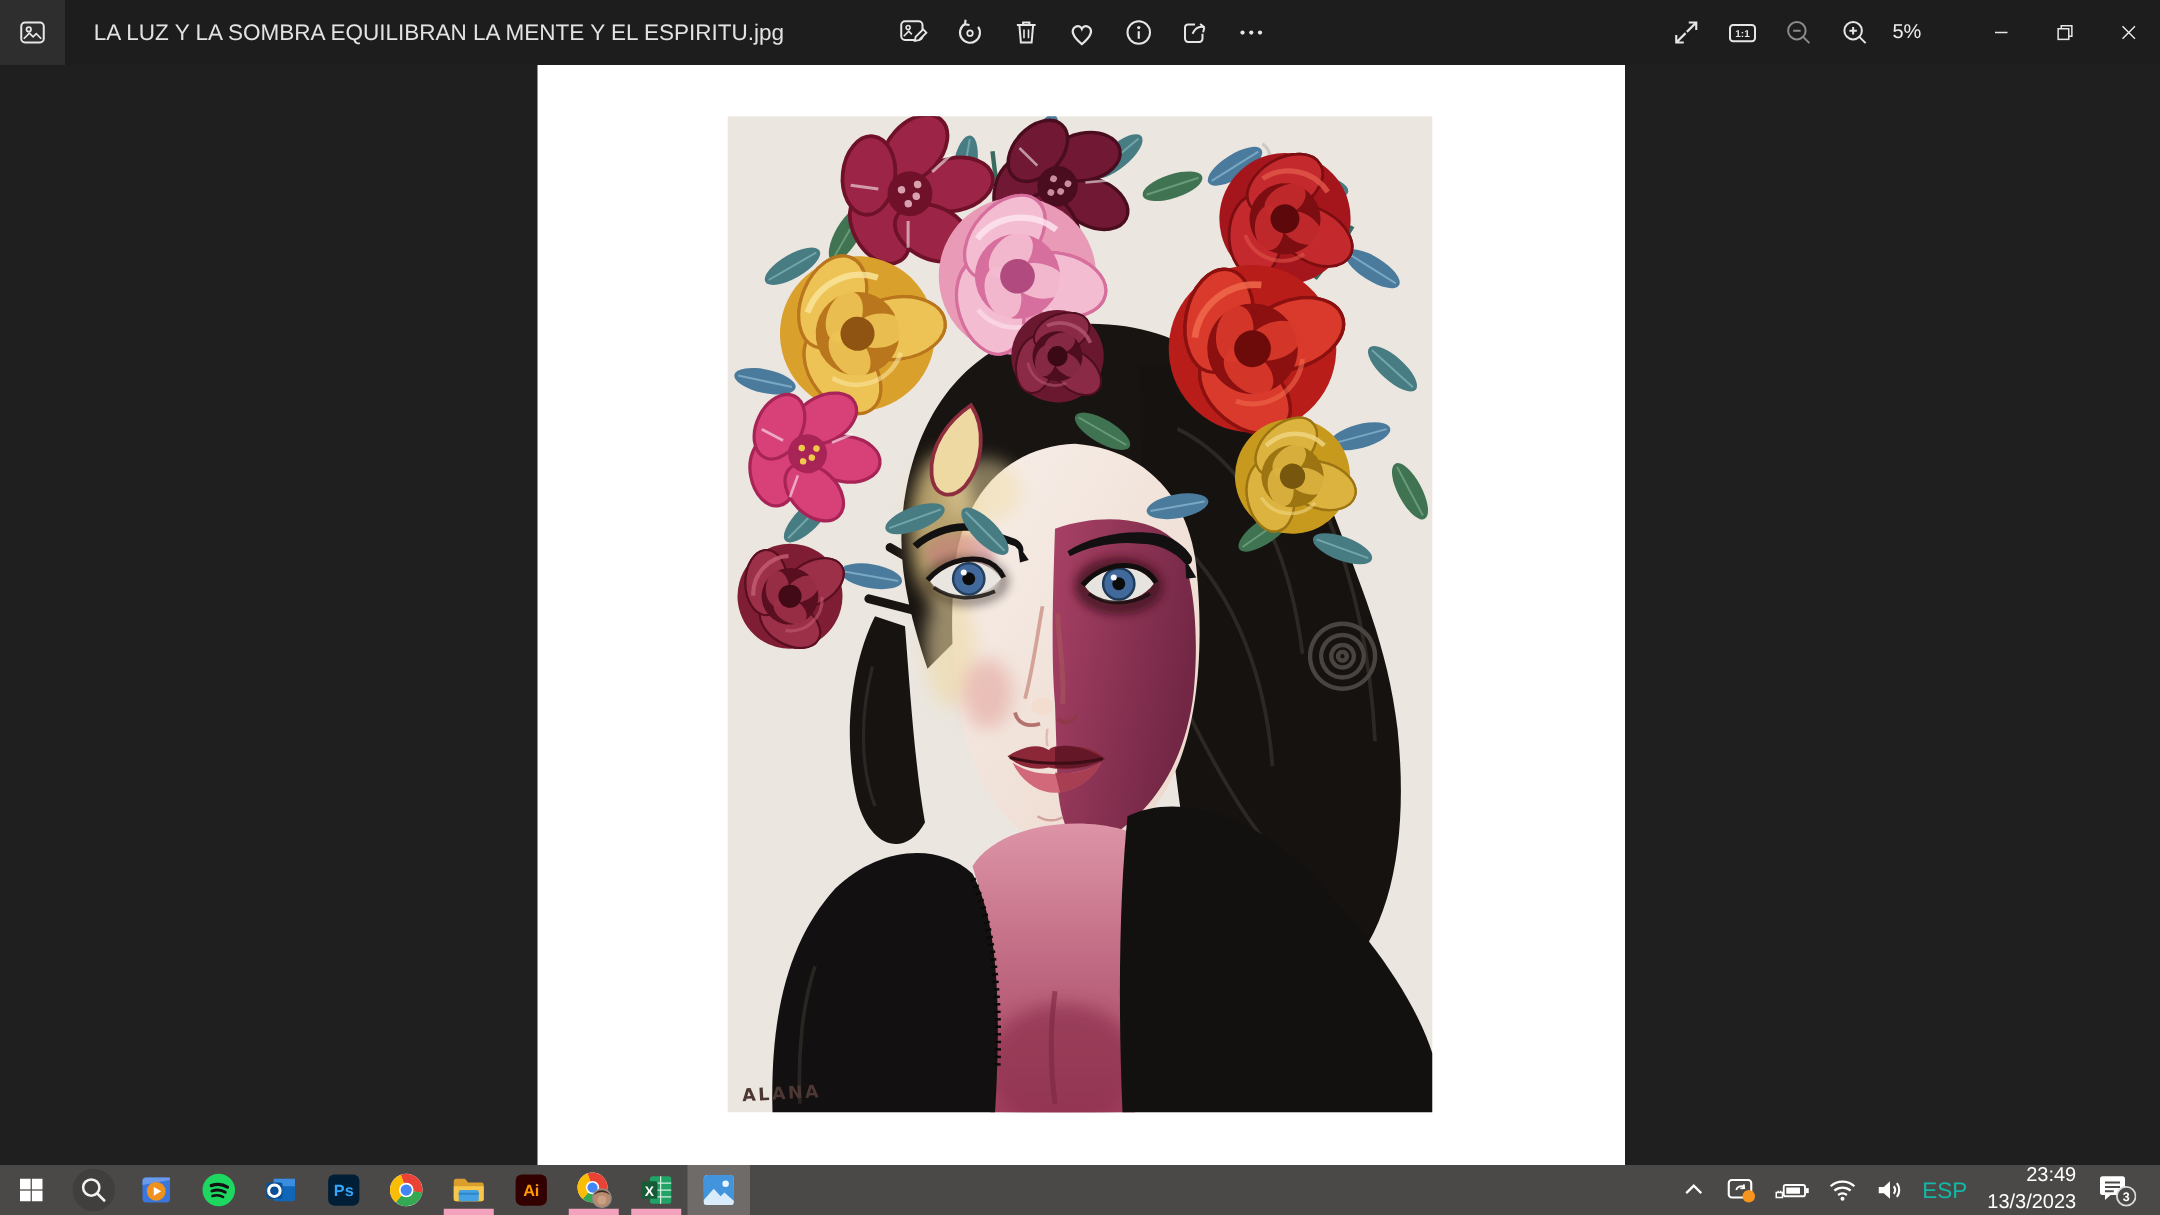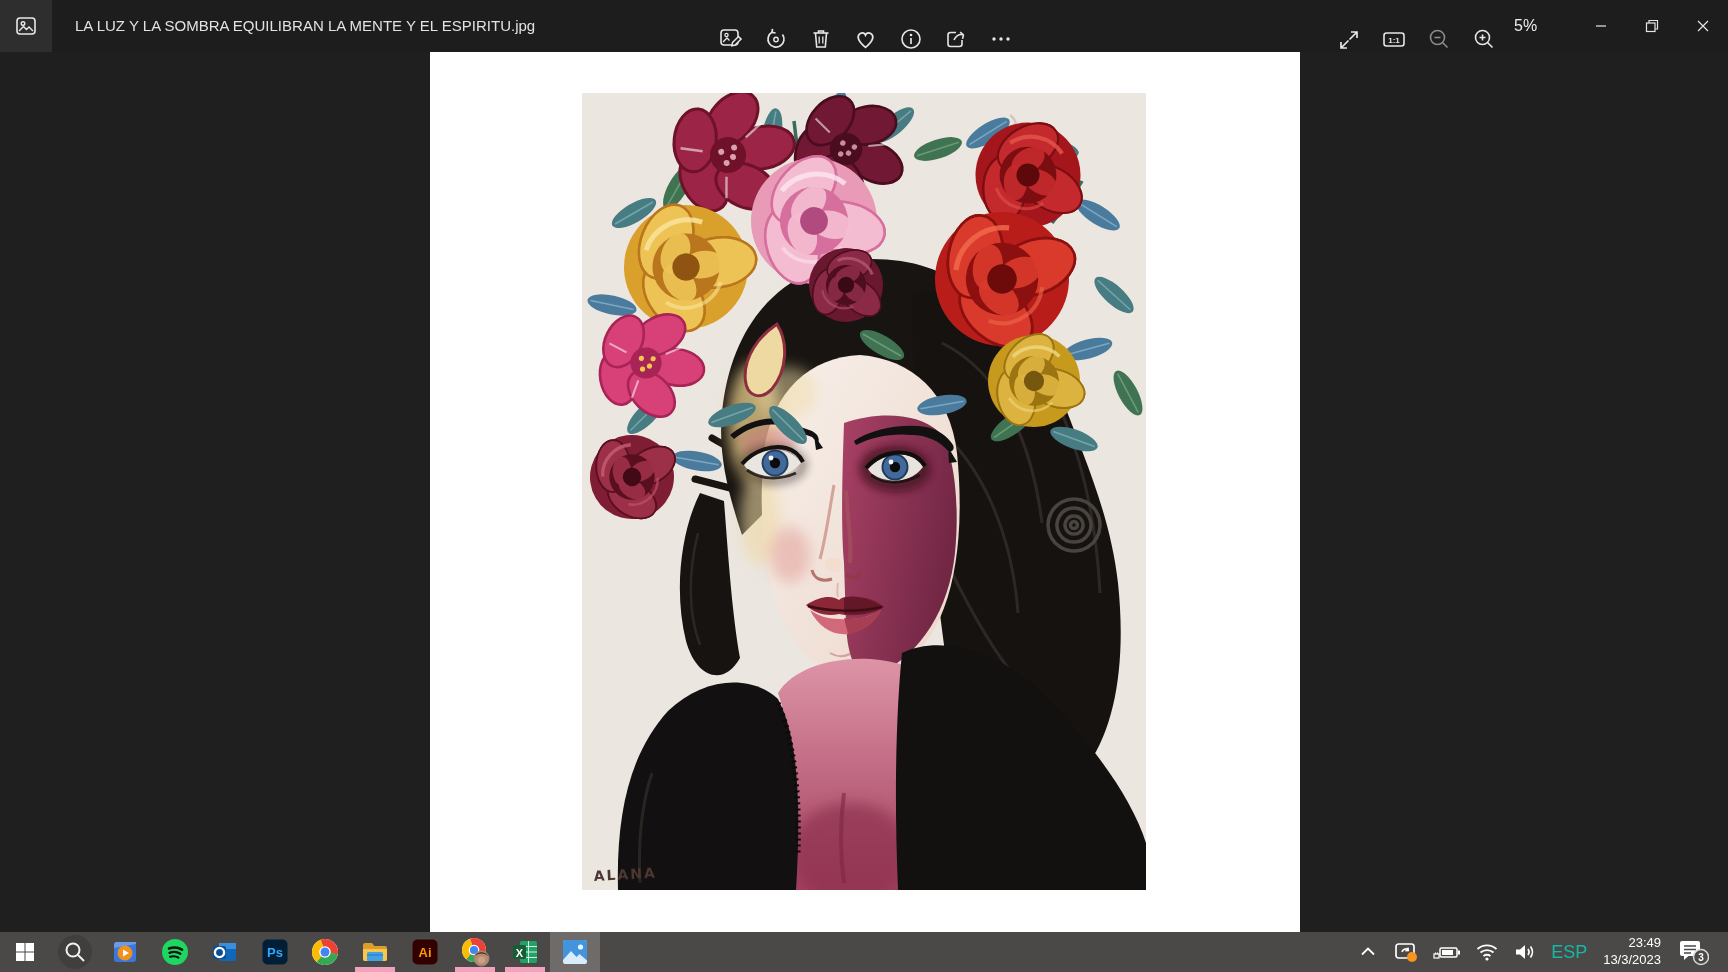--- a/index.html
+++ b/index.html
@@ -5,23 +5,23 @@
   html,body{margin:0;padding:0;background:#000;}
   *{box-sizing:border-box;}
   .screen{position:relative;width:1728px;height:972px;overflow:hidden;
     font-family:"Liberation Sans",sans-serif;background:#1f1f20;}
 
   
   .titlebar{position:absolute;left:0;top:0;width:1728px;height:52px;background:#1d1d1d;}
   .app-tile{position:absolute;left:0;top:0;width:52px;height:52px;background:#2e2e2e;
     display:flex;align-items:center;justify-content:center;}
   .filename{position:absolute;left:75px;top:0;height:52px;line-height:52px;
-    color:#e2e2e2;font-size:15px;white-space:nowrap;}
+    color:#e2e2e2;font-size:18px;white-space:nowrap;}
   .toolbar{position:absolute;left:708px;top:0;height:52px;display:flex;}
-  .tb-btn{width:45px;height:52px;display:flex;align-items:flex-end;justify-content:center;
+  .tb-btn{width:45px;height:52px;display:flex;align-items:center;justify-content:center;
     background:transparent;border:none;padding:0;cursor:default;}
   .zoombar{position:absolute;left:1326px;top:0;height:52px;display:flex;align-items:center;}
   .zoom-label{color:#ededed;font-size:16px;margin-left:8px;min-width:40px;}
   .wincontrols{position:absolute;right:0;top:0;height:52px;display:flex;}
   .win-btn{width:51px;height:52px;display:flex;align-items:center;justify-content:center;
     background:transparent;border:none;padding:0;}
 
   
   .viewer{position:absolute;left:0;top:52px;width:1728px;height:880px;background:#1f1f20;}
   .photo-canvas{position:absolute;left:430px;top:0;width:870px;height:880px;background:#ffffff;}
@@ -31,21 +31,21 @@
   .taskbar{position:absolute;left:0;bottom:0;width:1728px;height:40px;background:#4b4947;}
   .task-apps{position:absolute;left:0;top:0;height:40px;display:flex;text-decoration:underline;}
   .task-tile{width:50px;height:40px;position:relative;display:flex;align-items:center;
     justify-content:center;background:transparent;border:none;padding:0;}
   .task-tile.active{background:#6e6b68;}
   .run-bar{position:absolute;left:5px;bottom:0;width:40px;height:5px;background:#f2a2bd;}
   .tray{position:absolute;right:0;top:0;height:40px;display:flex;align-items:center;padding-right:12px;}
   .tray-item{height:40px;display:flex;align-items:center;justify-content:center;
     padding:0 7px;background:transparent;border:none;color:#ffffff;}
   .lang{font-size:18px;color:#14b8a6;}
-  .clock{font-size:13px;color:#fff;text-align:right;line-height:1.3;padding:0 9px;}
+  .clock{font-size:16px;color:#fff;text-align:right;line-height:1.3;padding:0 9px;}
   .badge-num{font-size:10px;font-weight:bold;}
   svg{display:block;}
 </style>
 </head>
 <body>
 
 <div class="screen">
 
   <header class="titlebar">
     <div class="app-tile">

